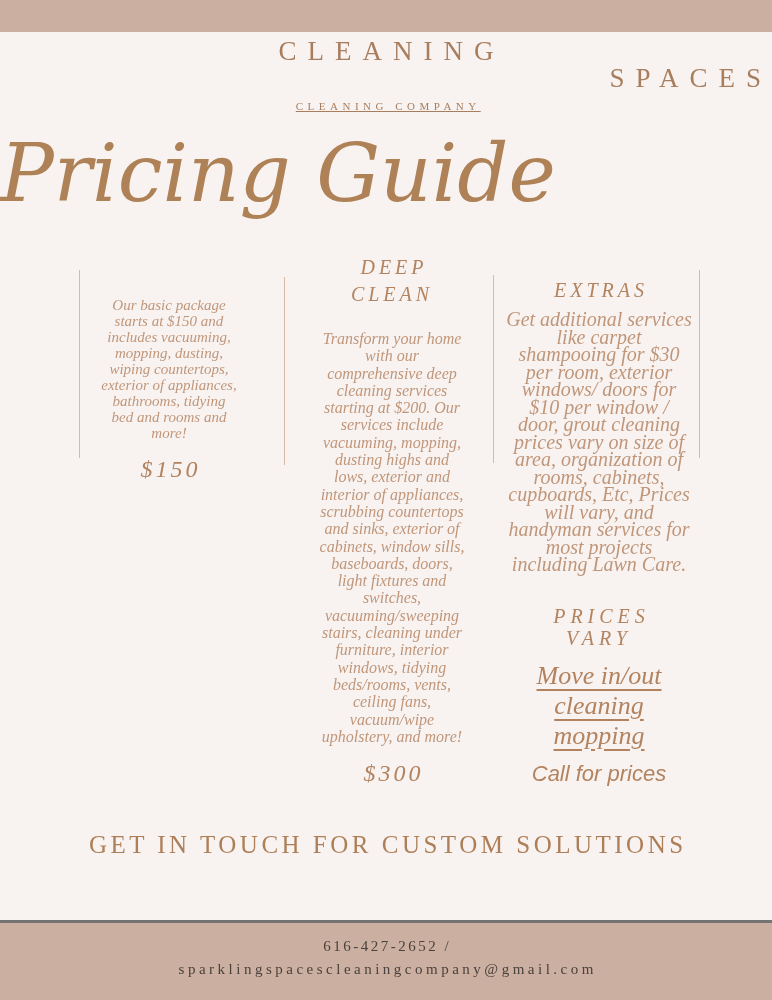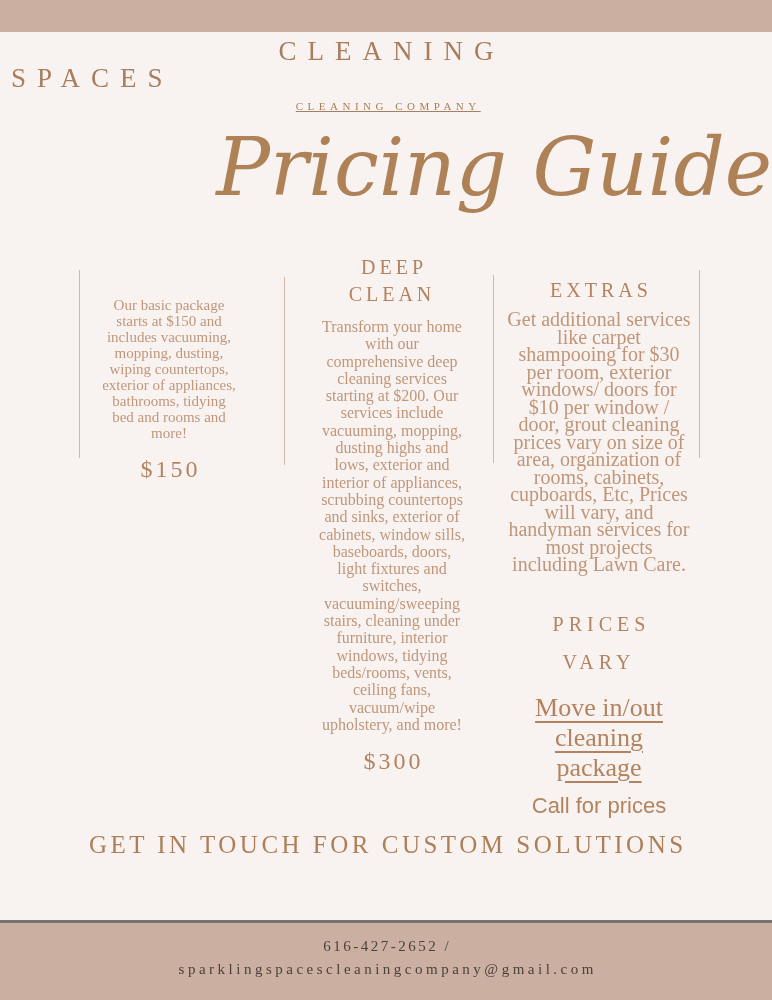--- a/index.html
+++ b/index.html
@@ -29,64 +29,64 @@
     position:absolute;top:0;left:0;width:772px;height:32px;
     background:var(--band);
   }
   .brand-line1{
     position:absolute;top:36px;left:0;width:772px;
     text-align:center;color:var(--brand);
     font-size:27px;letter-spacing:11px;text-indent:11px;
   }
   .brand-line2{
     position:absolute;top:63px;left:0;width:772px;
-    text-align:left;color:var(--brand);
+    text-align:right;color:var(--brand);
     font-size:27px;letter-spacing:11px;text-indent:11px;
   }
   .brand-tagline{
     position:absolute;top:100px;left:0;width:772px;
     text-align:center;color:var(--brand);
     font-size:11px;letter-spacing:4.5px;text-indent:4.5px;text-decoration:underline;
   }
   .script-title{
-    position:absolute;top:124px;left:0;width:772px;
-    text-align:right;color:var(--script);
+    position:absolute;top:130px;left:0;width:772px;
+    text-align:left;color:var(--script);
     font-family:"DejaVu Serif","Liberation Serif",serif;
     font-style:italic;font-size:80px;line-height:1.1;
   }
   .divider{
     position:absolute;top:270px;height:188px;width:1px;
     background:var(--divider);
   }
   .div-1{left:79px;}
   .div-2{left:284px;top:277px;}
   .div-3{left:493px;top:275px;}
   .div-4{left:699px;}
-  .col{position:absolute;text-align:center;color:var(--body);}
+  .col{position:absolute;text-align:center;color:var(--body);font-style:italic;}
   .col h2{
     font-weight:normal;color:var(--heading);
     font-size:20px;letter-spacing:4px;text-indent:4px;
     line-height:27px;white-space:pre-line;
   }
   .col .body{white-space:pre-line;}
   .col-standard{left:83px;width:172px;top:292px;}
   .col-standard .body{margin-top:5px;font-size:15px;line-height:16px;}
   .col-deep{left:299px;width:186px;top:254px;}
-  .col-deep .body{margin-top:10px;font-size:16px;line-height:17.3px;}
+  .col-deep .body{margin-top:22px;font-size:16px;line-height:17.3px;}
   .col-extras{left:503px;width:192px;top:277px;}
   .col-extras .body{margin-top:7px;font-size:20px;line-height:17.5px;}
   .price{
     color:var(--price);font-size:24px;letter-spacing:3px;text-indent:3px;
   }
   .col-standard .price{margin-top:15px;}
   .col-deep .price{margin-top:15px;}
   .subheading{
     margin-top:31px;color:var(--heading);
     font-size:20px;letter-spacing:5px;text-indent:5px;
-    line-height:38px;white-space:pre-line;
+    line-height:22px;white-space:pre-line;
   }
   .package-link{
     display:inline-block;margin-top:12px;color:var(--link);
     font-size:26px;line-height:30px;white-space:pre-line;
     text-decoration:underline;text-underline-offset:5px;
     text-decoration-thickness:1.5px;cursor:pointer;
   }
   .call-note{
     margin-top:10px;color:var(--price);
     font-family:"Liberation Sans","DejaVu Sans",sans-serif;
@@ -182,21 +182,21 @@
 rooms, cabinets,
 cupboards, Etc, Prices
 will vary, and
 handyman services for
 most projects
 including Lawn Care.</p>
     <div class="subheading">PRICES
 VARY</div>
     <div class="package-link">Move in/out
 cleaning
-package</div>
+mopping</div>
     <div class="call-note">Call for prices</div>
   </section>
 
   <div class="cta">GET IN TOUCH FOR CUSTOM SOLUTIONS</div>
 
   <footer class="footer">
     <div class="phone">616-427-2652 /</div>
     <div class="email">sparklingspacescleaningcompany@gmail.com</div>
   </footer>
 

